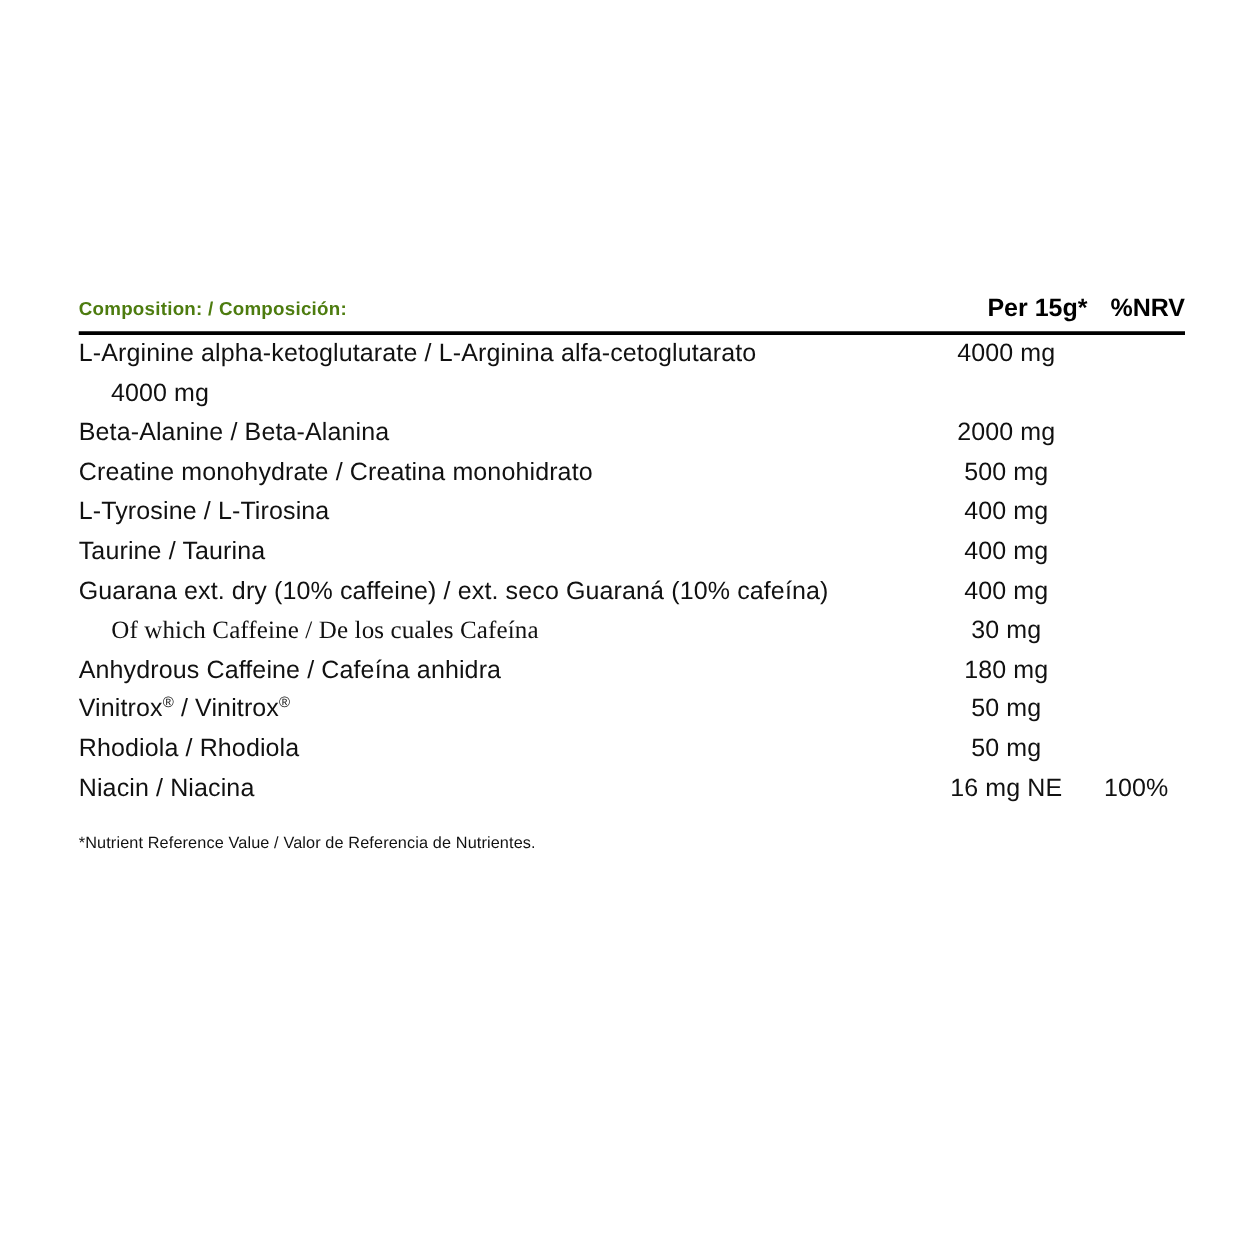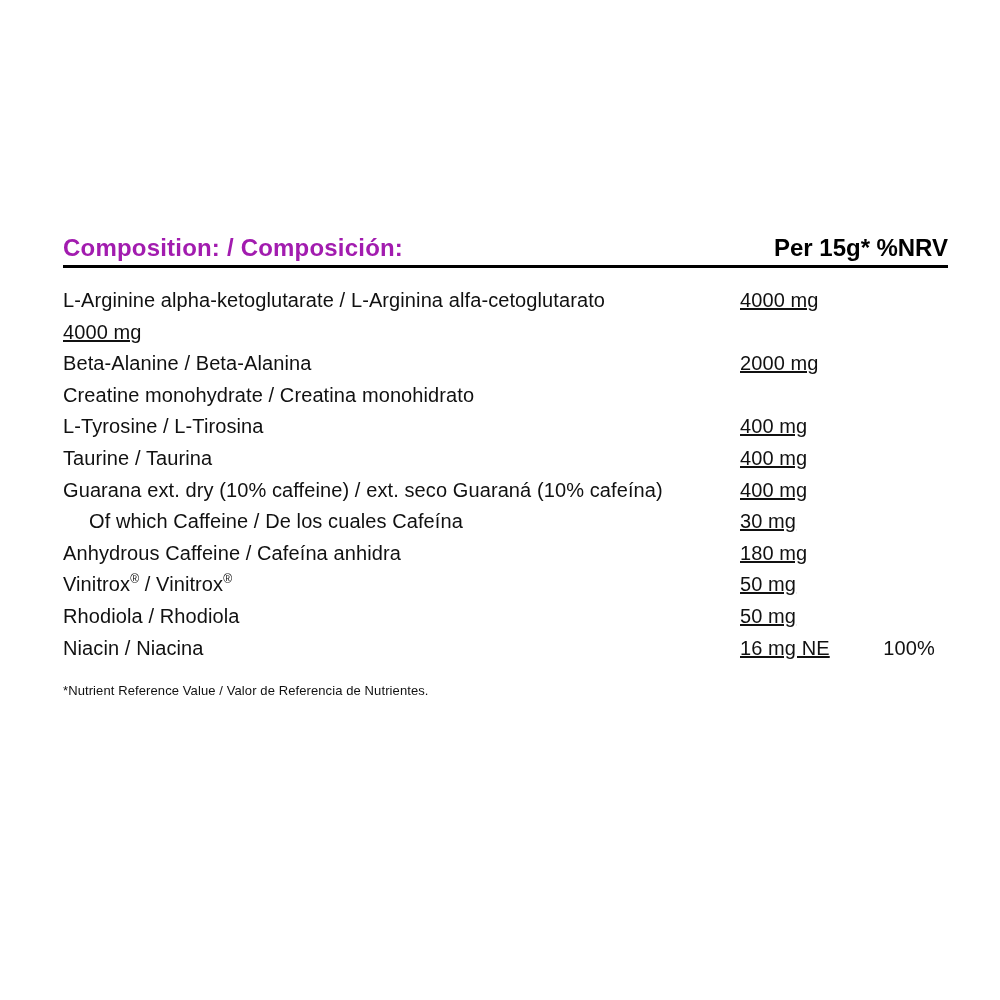--- a/index.html
+++ b/index.html
@@ -16,60 +16,60 @@
     top: 231px;
     width: 885px;
     color: #111111;
   }
   .header {
     display: flex;
     justify-content: space-between;
     align-items: flex-start;
   }
   .title {
-    font-size: 24px;
+    font-size: 15px;
     font-weight: bold;
-    color: #a21caf;
+    color: #4d7c0f;
     line-height: 33px;
     letter-spacing: 0.2px;
   }
   .header-cols {
     text-align: right;
   }
   .hline {
     display: flex;
     justify-content: flex-end;
-    font-size: 24px;
+    font-size: 20px;
     font-weight: bold;
     color: #000000;
     line-height: 33px;
   }
   .hline .amount-col { width: 120px; text-align: right; }
   .hline .pct-col { width: 78px; text-align: right; }
   .rule {
     height: 3px;
     background: #000000;
     margin-top: 1px;
   }
   .rows {
-    padding-top: 17px;
+    padding-top: 0;
   }
   .row {
     display: flex;
     font-size: 20px;
     line-height: 31.6px;
     letter-spacing: 0.1px;
   }
   .row .label {
     flex: 1;
     text-align: left;
     white-space: nowrap;
   }
-  .row.indent .label { padding-left: 26px; }
-  .row .amount { width: 130px; text-align: left; white-space: nowrap; text-decoration: underline; }
+  .row.indent .label { padding-left: 26px; font-family: Liberation Serif, serif; }
+  .row .amount { width: 130px; text-align: center; white-space: nowrap; }
   .row .pct { width: 78px; text-align: center; white-space: nowrap; }
   .row sup { font-size: 12px; line-height: 0; }
   .footnote {
     margin-top: 11px;
     font-size: 13px;
     line-height: 32px;
     letter-spacing: 0.1px;
   }
 </style>
 </head>
@@ -102,20 +102,21 @@
   </div>
 
   <div class="row">
     <span class="label">Beta-Alanine / Beta-Alanina</span>
     <span class="amount">2000 mg</span>
     <span class="pct"></span>
   </div>
 
   <div class="row">
     <span class="label">Creatine monohydrate / Creatina monohidrato</span>
+    <span class="amount">500 mg</span>
     <span class="pct"></span>
   </div>
 
   <div class="row">
     <span class="label">L-Tyrosine / L-Tirosina</span>
     <span class="amount">400 mg</span>
     <span class="pct"></span>
   </div>
 
   <div class="row">

